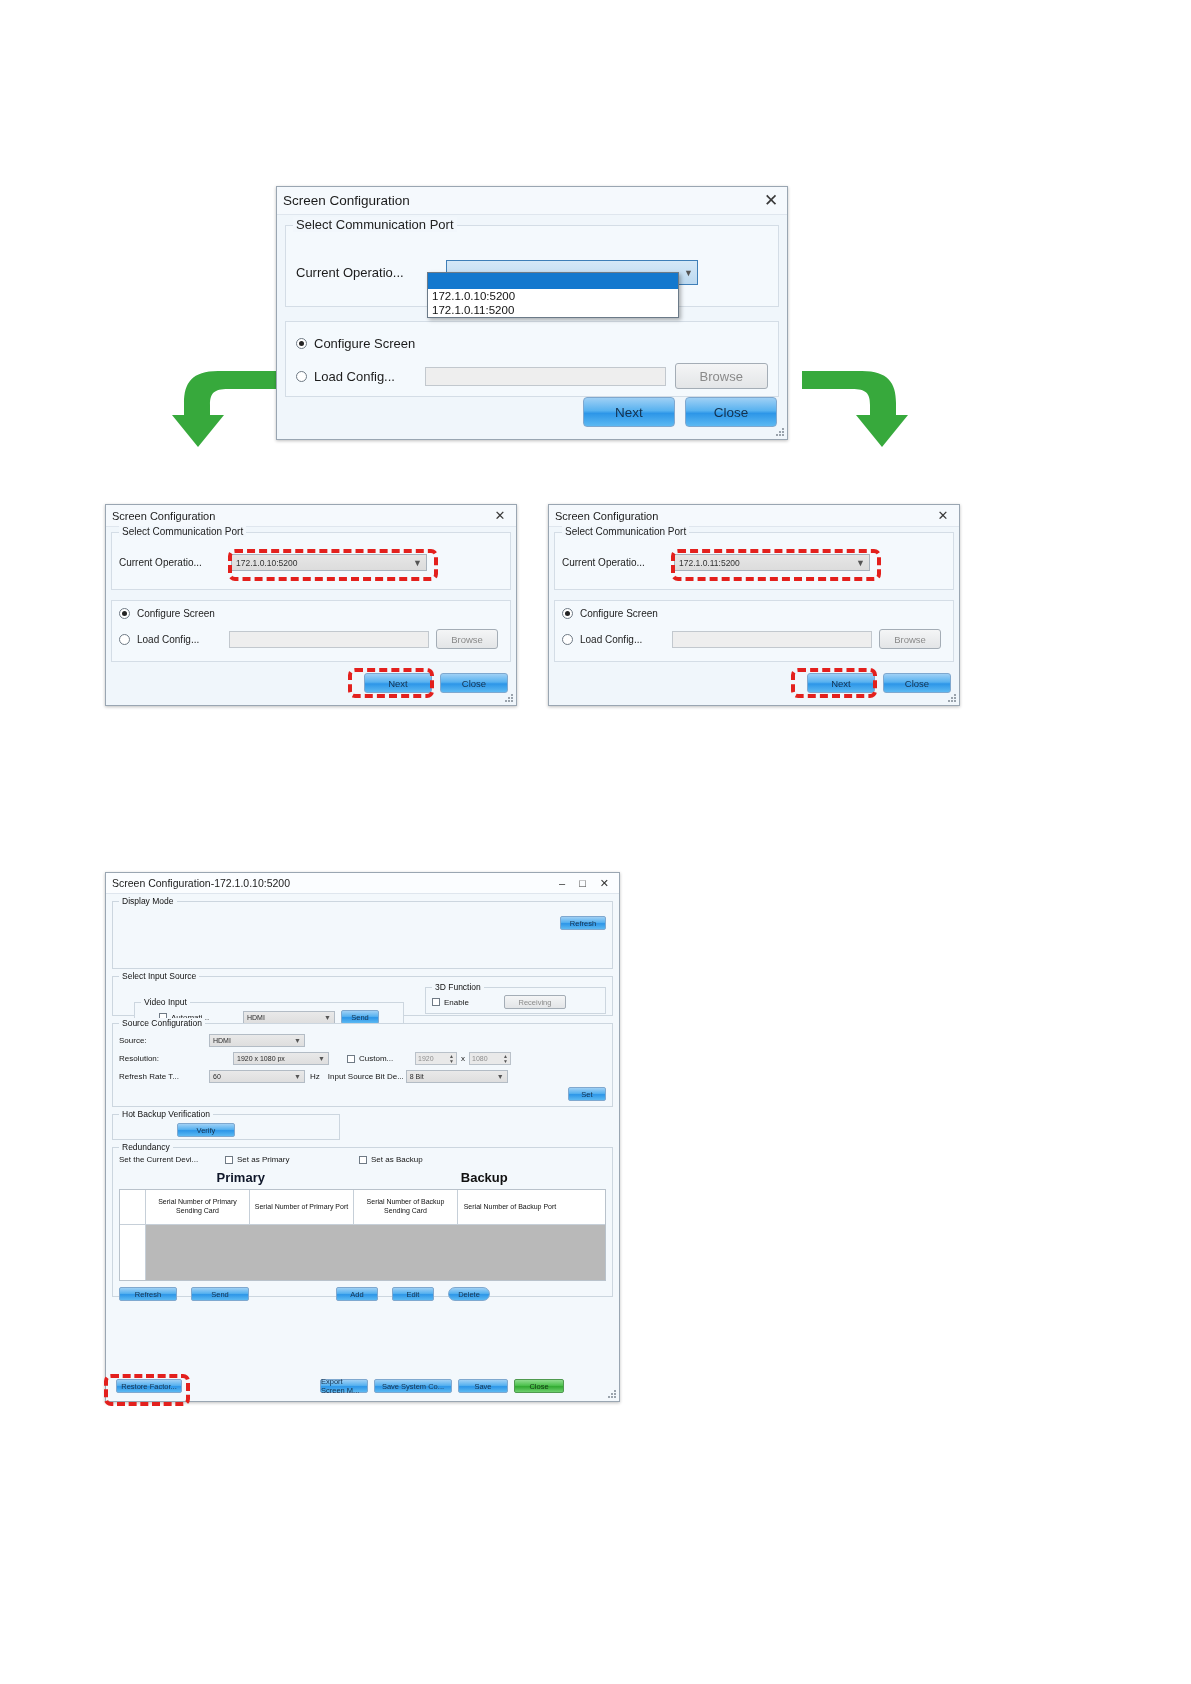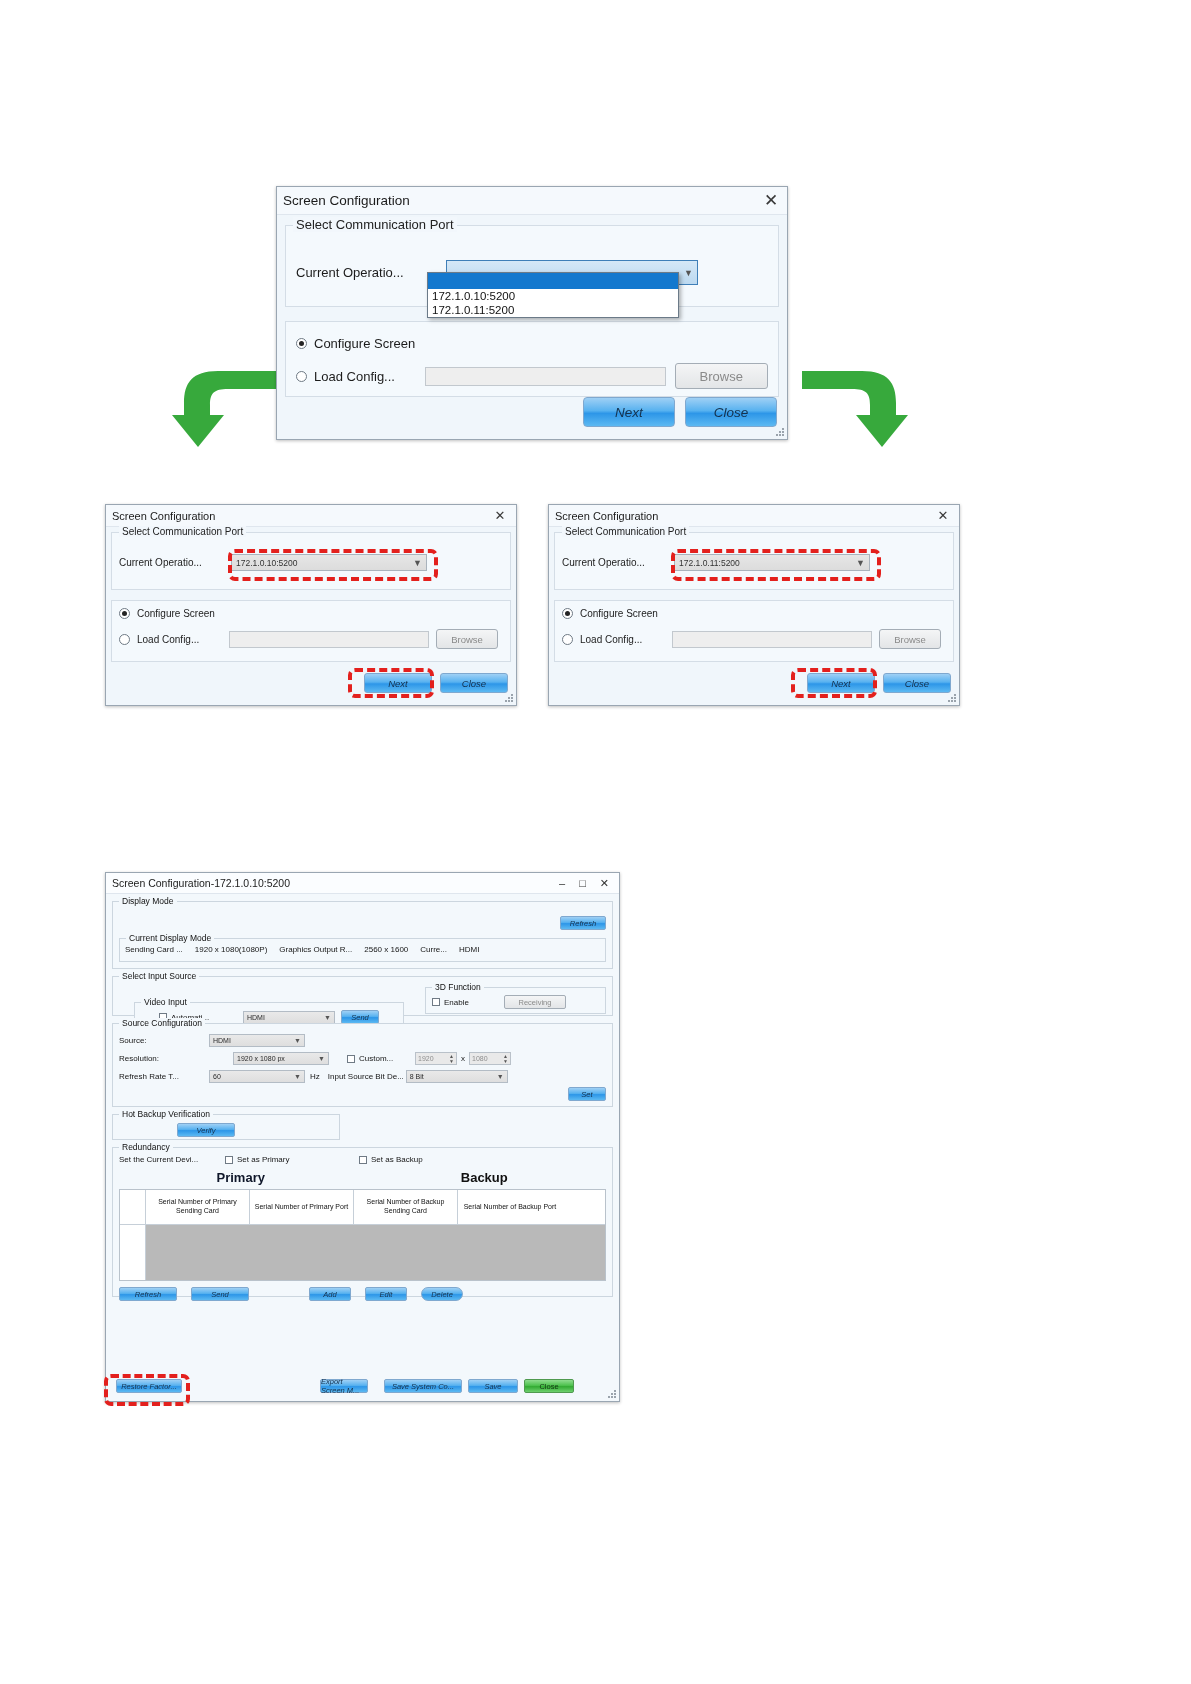--- a/index.html
+++ b/index.html
@@ -73,21 +73,20 @@
     display:flex;align-items:center;justify-content:center;
     height:21px;
   }
   .btn-blue {
     border:1px solid #7fa8cf;
     border-radius:3px;
     background:linear-gradient(#9fd0f5 0%,#58b2f0 45%,#2d96e8 55%,#5cb9f2 100%);
     font-size:10.5px; color:#14314d;
     display:flex;align-items:center;justify-content:center;
     height:21px;
-    font-style:italic;
   }
   .btn-green {
     border:1px solid #4f9a4f;
     border-radius:3px;
     background:linear-gradient(#8fdc8f 0%,#4fc24f 45%,#33ab33 55%,#6ed06e 100%);
     font-size:10.5px; color:#123512;
     display:flex;align-items:center;justify-content:center;
     height:21px;
   }
   .radio {
@@ -338,31 +337,20 @@
       <span>□</span>
       <span>✕</span>
     </span>
   </div>
 
 
   <div class="mg" style="height:68px;">
     <span class="legend">Display Mode</span>
     <div class="row" style="justify-content:flex-end; margin-top:9px;">
       <div class="btn-blue mbtn" style="width:46px;">Refresh</div>
-    </div>
-    <div class="mg" style="height:24px; margin:8px 0 0; padding:3px 5px;">
-      <span class="legend" style="background:#f3f8fc;">Current Display Mode</span>
-      <div class="row" style="gap:12px; margin-top:3px;">
-        <span class="mlbl">Sending Card ...</span>
-        <span class="mlbl">1920 x 1080(1080P)</span>
-        <span class="mlbl">Graphics Output R...</span>
-        <span class="mlbl">2560 x 1600</span>
-        <span class="mlbl">Curre...</span>
-        <span class="mlbl">HDMI</span>
-      </div>
     </div>
   </div>
 
   <div class="mg" style="height:40px;">
     <span class="legend">Select Input Source</span>
     <div class="row" style="margin-top:5px; align-items:stretch;">
       <div class="mg" style="height:27px; margin:15px; padding:3px 24px; flex:1; max-width:272px;">
         <span class="legend">Video Input</span>
         <div class="row" style="margin-top:4px;">
           <span class="mchk"></span>
@@ -461,30 +449,30 @@
         <div class="th" style="width:104px; border-right:none;">Serial Number of Backup Port</div>
       </div>
       <div class="tbody">
         <div class="firstcell"></div>
       </div>
     </div>
 
     <div class="row" style="margin-top:6px;">
       <div class="btn-blue mbtn" style="width:58px;">Refresh</div>
       <div class="btn-blue mbtn" style="width:58px; margin-left:14px;">Send</div>
-      <div class="btn-blue mbtn" style="width:42px; margin-left:60px;">Add</div>
+      <div class="btn-blue mbtn" style="width:42px; margin-left:87px;">Add</div>
       <div class="btn-blue mbtn" style="width:42px; margin-left:14px;">Edit</div>
       <div class="btn-blue mbtn" style="width:42px; margin-left:14px;border-radius:7px;">Delete</div>
     </div>
   </div>
 
   <div class="row" style="position:absolute; left:0; right:0; bottom:8px; padding:0 10px; align-items:center;">
     <div class="btn-blue mbtn" style="width:66px;">Restore Factor...</div>
     <div class="btn-blue mbtn" style="width:48px; margin-left:138px;">Export Screen M...</div>
-    <div class="btn-blue mbtn" style="width:78px; margin-left:16px;">Save System Co...</div>
+    <div class="btn-blue mbtn" style="width:78px; margin-left:6px;">Save System Co...</div>
     <div class="btn-blue mbtn" style="width:50px; margin-left:6px;">Save</div>
     <div class="btn-green mbtn" style="width:50px; margin-left:6px;">Close</div>
   </div>
 
   <div class="resize-grip">
     <i style="left:6px;top:0"></i>
       <i style="left:3px;top:3px"></i>
       <i style="left:6px;top:3px"></i>
     <i style="left:0;top:6px"></i>
       <i style="left:3px;top:6px"></i>

